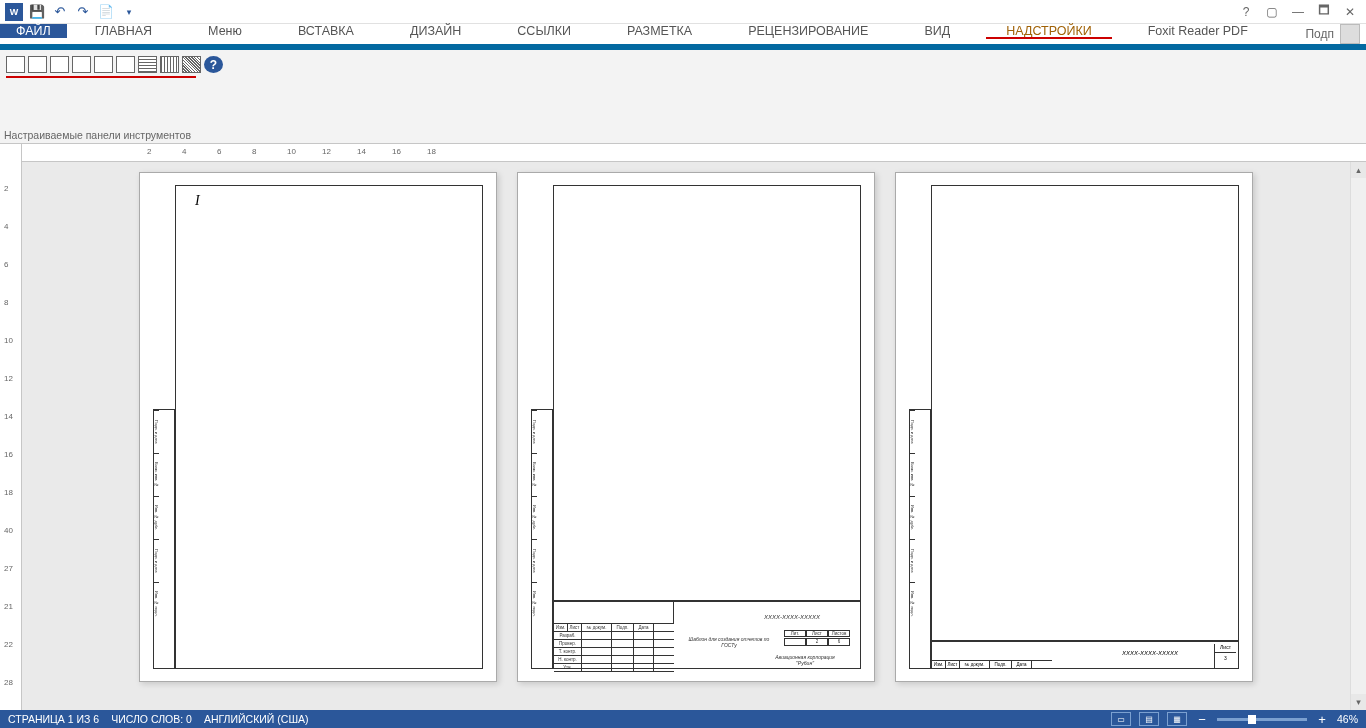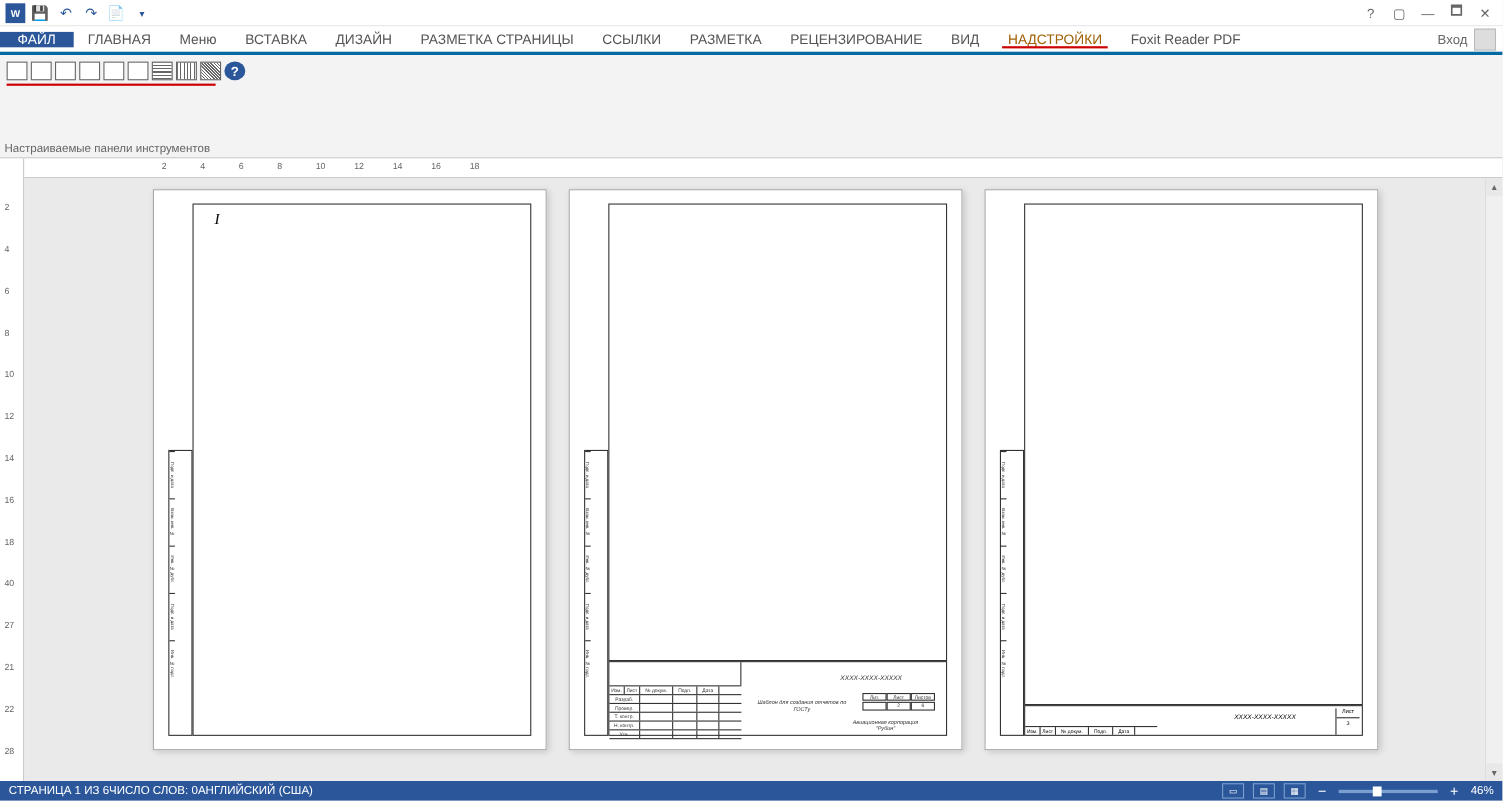--- a/index.html
+++ b/index.html
@@ -3,22 +3,22 @@
 <meta charset="utf-8">
 <style>
 *{box-sizing:border-box;margin:0;padding:0;font-family:"Segoe UI",Arial,sans-serif;user-select:none}
 body{width:1366px;height:728px;overflow:hidden;background:#fff;position:relative}
 .titlebar{height:24px;background:#fff;display:flex;align-items:center;position:relative;border-bottom:1px solid #e1e1e1}
 .qat{display:flex;gap:5px;padding-left:5px;align-items:center}
 .qat-icon{width:18px;height:18px;display:flex;align-items:center;justify-content:center;color:#2b579a;font-size:13px}
 .title-text{position:absolute;left:50%;transform:translateX(-50%);font-size:12px;color:#444}
 .win-controls{position:absolute;right:0;display:flex;gap:2px;align-items:center;padding-right:4px}
 .win-btn{width:24px;height:20px;display:flex;align-items:center;justify-content:center;font-size:12px;color:#666}
-.ribbon-tabs{height:26px;background:#fff;display:flex;align-items:center;border-bottom:3px solid #0369a1;position:relative}
-.tab{padding:0 13px;font-size:12.5px;color:#555;display:flex;align-items:center;position:relative;cursor:pointer}
+.ribbon-tabs{height:26px;background:#fff;display:flex;align-items:flex-start;border-bottom:6px solid #0369a1;position:relative}
+.tab{padding:0 28px;font-size:12.5px;color:#555;display:flex;align-items:center;position:relative;cursor:pointer}
 .tab.file{background:#2b579a;color:#fff;font-weight:400;padding:0 16px}
 .tab.active{color:#a16207}
 .tab.active::after{content:"";position:absolute;bottom:-1px;left:8px;right:8px;height:2px;background:#c00}
 .signin{position:absolute;right:6px;display:flex;align-items:center;font-size:12px;color:#666;gap:6px}
 .avatar{width:20px;height:20px;background:#ddd;border:1px solid #bbb}
 .ribbon-body{height:94px;background:#f3f3f3;border-bottom:1px solid #c6c6c6;padding:4px 6px;position:relative}
 .toolbar-icons{display:flex;gap:3px;margin-top:2px}
 .tb-icon{width:19px;height:17px;border:1px solid #666;background:#fff;position:relative}
 .tb-icon.help{border:none;border-radius:50%;background:#2b579a;color:#fff;font-size:12px;display:flex;align-items:center;justify-content:center;font-weight:bold}
 .red-underline{height:2px;background:#c00;width:190px;margin-top:3px}
@@ -37,21 +37,21 @@
 .side-stamp{position:absolute;left:13px;bottom:12px;width:22px;height:260px;border:1px solid #333}
 .side-stamp .cell{border-top:1px solid #333;height:43px;font-size:4px;writing-mode:vertical-rl;text-align:center;padding:2px 0;color:#333}
 .title-block{position:absolute;bottom:12px;left:35px;right:13px;height:68px;border:1px solid #333;font-size:4.5px;color:#333}
 .tb-row{display:flex;height:8px;border-bottom:1px solid #333}
 .tb-cell{border-right:1px solid #333;padding:0 1px;display:flex;align-items:center;justify-content:center;overflow:hidden}
 .scroll-v{position:absolute;right:0;top:18px;bottom:0;width:16px;background:#f0f0f0;border-left:1px solid #ddd}
 .scroll-v .arrow{height:16px;background:#e8e8e8;display:flex;align-items:center;justify-content:center;font-size:9px;color:#666}
 .scroll-v .arrow.up{position:absolute;top:0;width:100%}
 .scroll-v .arrow.dn{position:absolute;bottom:0;width:100%}
 .statusbar{position:absolute;bottom:0;left:0;right:0;height:18px;background:#2b579a;color:#fff;font-size:10.5px;display:flex;align-items:center;padding:0 8px}
-.status-left{display:flex;gap:0}
+.status-left{display:flex;gap:12px}
 .status-right{position:absolute;right:8px;display:flex;align-items:center;gap:8px}
 .view-btn{width:20px;height:14px;border:1px solid #7ba0d0;display:flex;align-items:center;justify-content:center;font-size:8px}
 .slider{width:90px;height:3px;background:#7ba0d0;position:relative}
 .slider::after{content:"";position:absolute;left:35%;top:-3px;width:8px;height:9px;background:#fff}
 .zoom-btn{width:14px;height:14px;display:flex;align-items:center;justify-content:center;font-size:13px}
 .inner-frame{position:absolute;top:12px;left:35px;right:13px;bottom:12px;border:1px solid #333}
 .inner-frame2{position:absolute;top:12px;left:35px;right:13px;bottom:80px;border:1px solid #333}
 </style>
 </head>
 <body>
@@ -73,29 +73,28 @@
     <span class="win-btn">✕</span>
   </div>
 </div>
 
 <div class="ribbon-tabs">
   <div class="tab file">ФАЙЛ</div>
   <div class="tab">ГЛАВНАЯ</div>
   <div class="tab">Меню</div>
   <div class="tab">ВСТАВКА</div>
   <div class="tab">ДИЗАЙН</div>
-  <div class="tab">РАЗМЕТКА СТРАНИЦЫ</div>
   <div class="tab">ССЫЛКИ</div>
   <div class="tab">РАЗМЕТКА</div>
   <div class="tab">РЕЦЕНЗИРОВАНИЕ</div>
   <div class="tab">ВИД</div>
   <div class="tab active">НАДСТРОЙКИ</div>
   <div class="tab">Foxit Reader PDF</div>
   <div class="signin">
-    <span>Вход</span>
+    <span>Подп</span>
     <span class="avatar"></span>
   </div>
 </div>
 
 <div class="ribbon-body">
   <div class="toolbar-icons">
     <div class="tb-icon"></div>
     <div class="tb-icon"></div>
     <div class="tb-icon"></div>
     <div class="tb-icon"></div>

